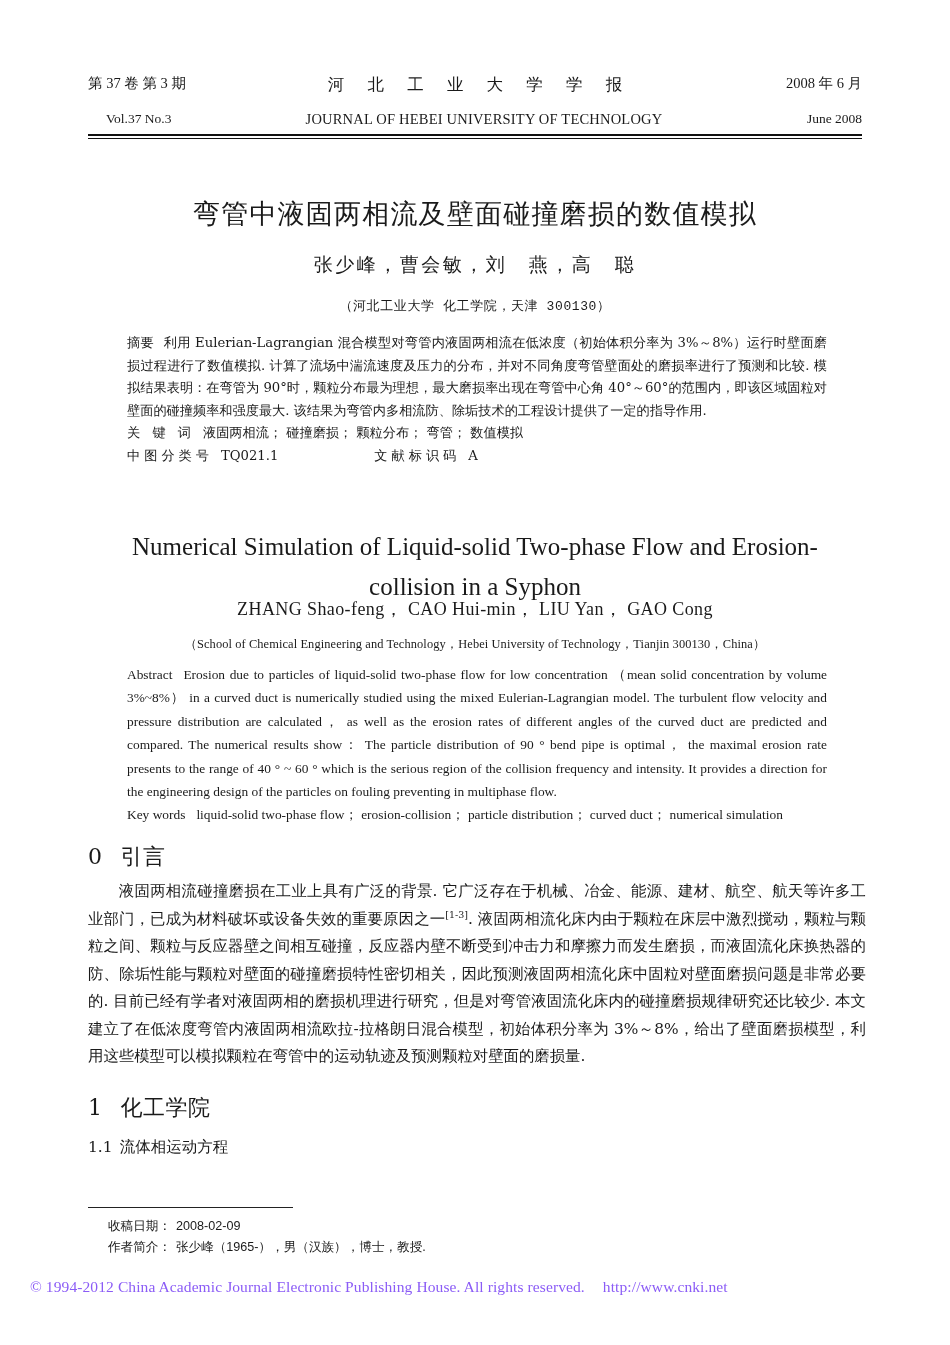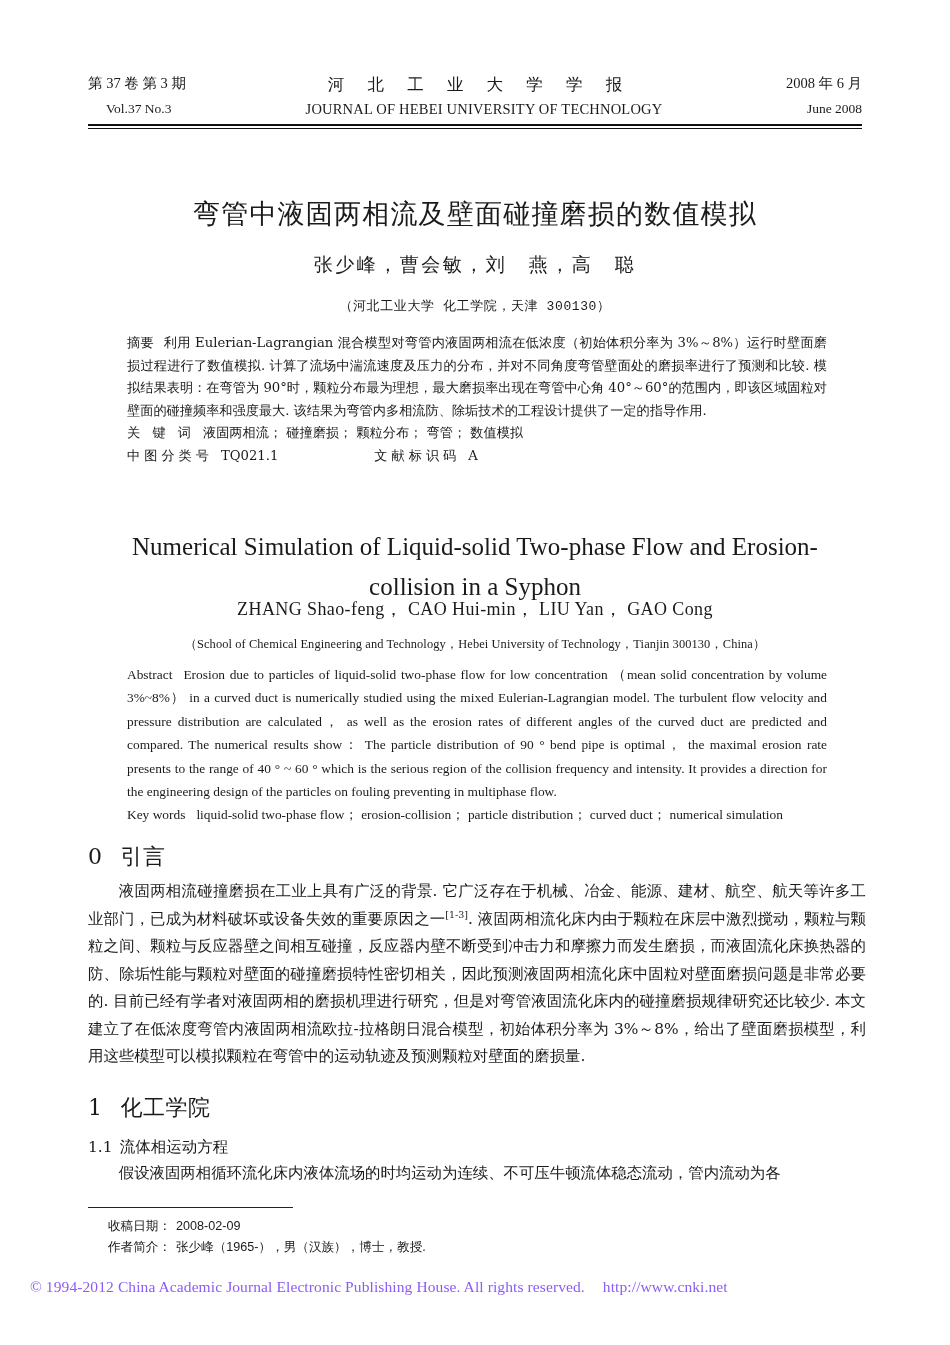--- a/index.html
+++ b/index.html
@@ -48,21 +48,21 @@
     flex: 1;
     text-align: center;
     white-space: nowrap;
   }
   .mast-cn-title {
     font-family: "DejaVu Serif", "Liberation Serif", serif;
     font-size: 16.5px;
     letter-spacing: 9px;
     padding-left: 9px;
   }
-  .mast-row2 { margin-top: 5px; }
+  .mast-row2 { margin-top: 15px; }
   .mast-row2 .mast-left,
   .mast-row2 .mast-right { font-size: 13.5px; }
   .mast-row2 .mast-left { padding-left: 18px; }
   .mast-en-title {
     font-size: 14.5px;
     letter-spacing: 0.2px;
   }
   .double-rule {
     margin-top: 6px;
     border-top: 2.2px solid #111;
@@ -305,21 +305,20 @@
     </p>
 
     <h2 class="sec" style="margin-top:22px;">
       <span class="num">1</span><span>化工学院</span>
     </h2>
 
     <h3 class="subsec">
       <span class="num">1.1</span><span>流体相运动方程</span>
     </h3>
 
-    <p class="para" style="margin-top:2px;">假设液固两相循环流化床内液体流场的时均运动为连续、不可压牛顿流体稳态流动，管内流动为各</p>
   </div>
 
   <div class="footnote-rule"></div>
   <div class="footnotes">
     <div>
       <span class="fn-lbl">收稿日期：</span><span>2008-02-09</span>
     </div>
     <div>
       <span class="fn-lbl">作者简介：</span><span>张少峰（1965-），男（汉族），博士，教授.</span>
     </div>

